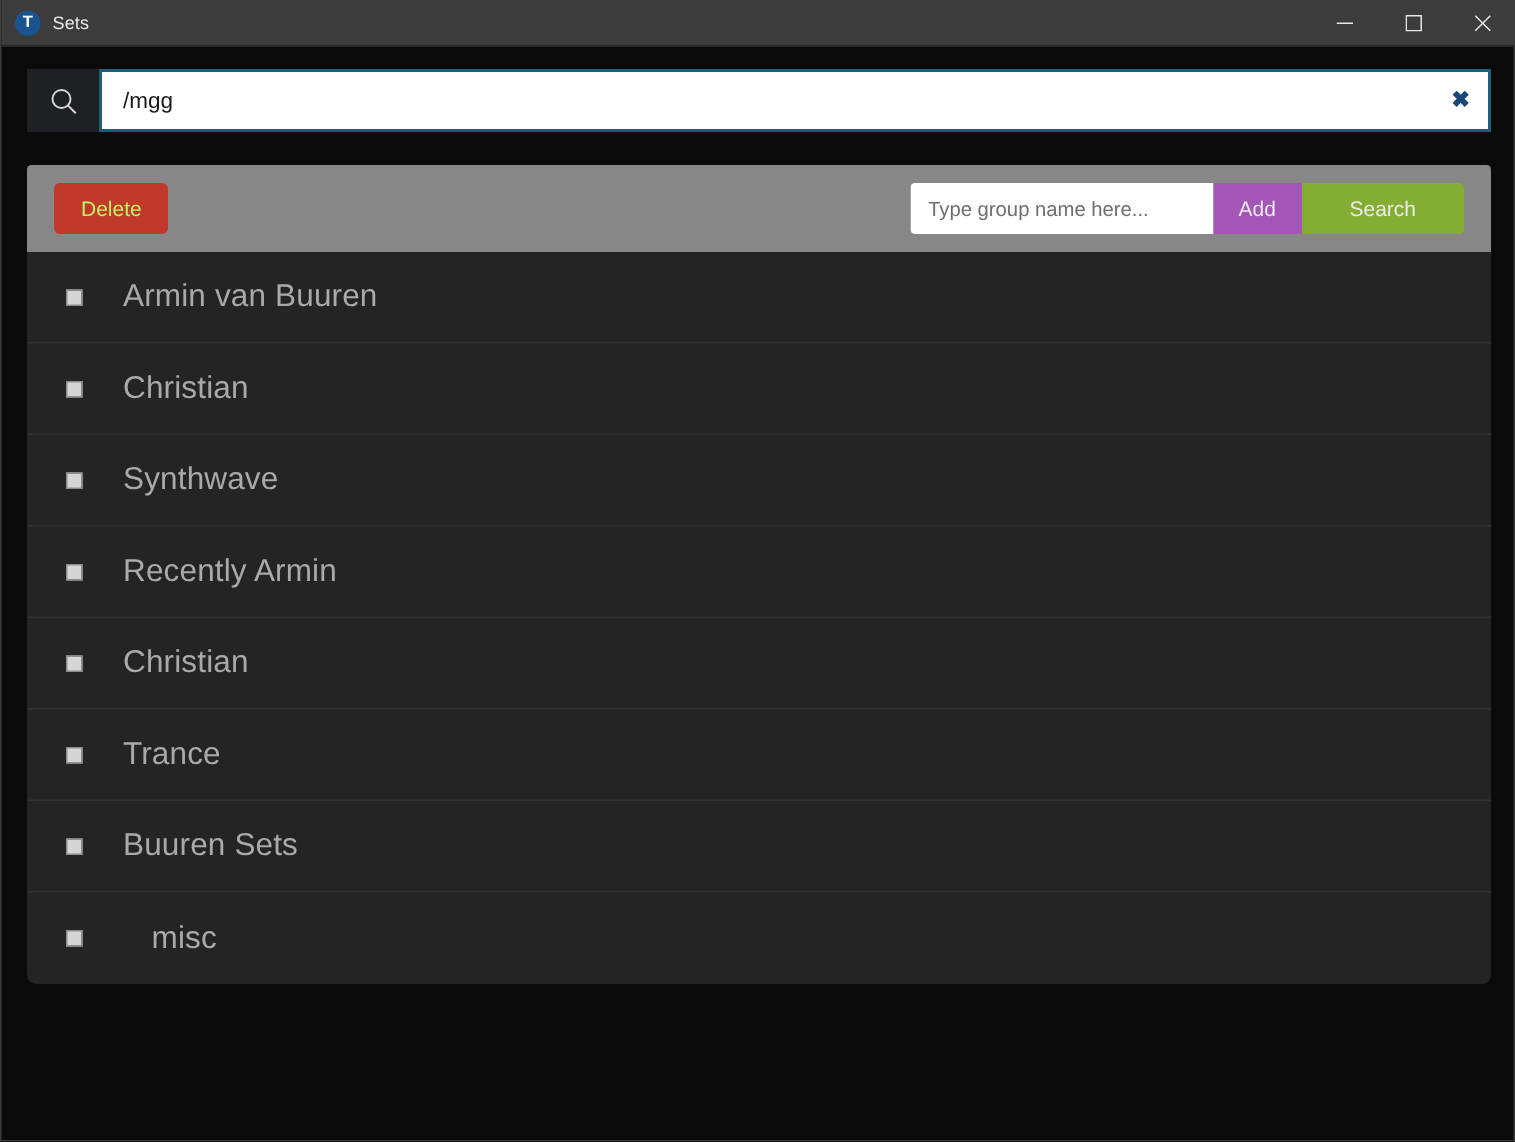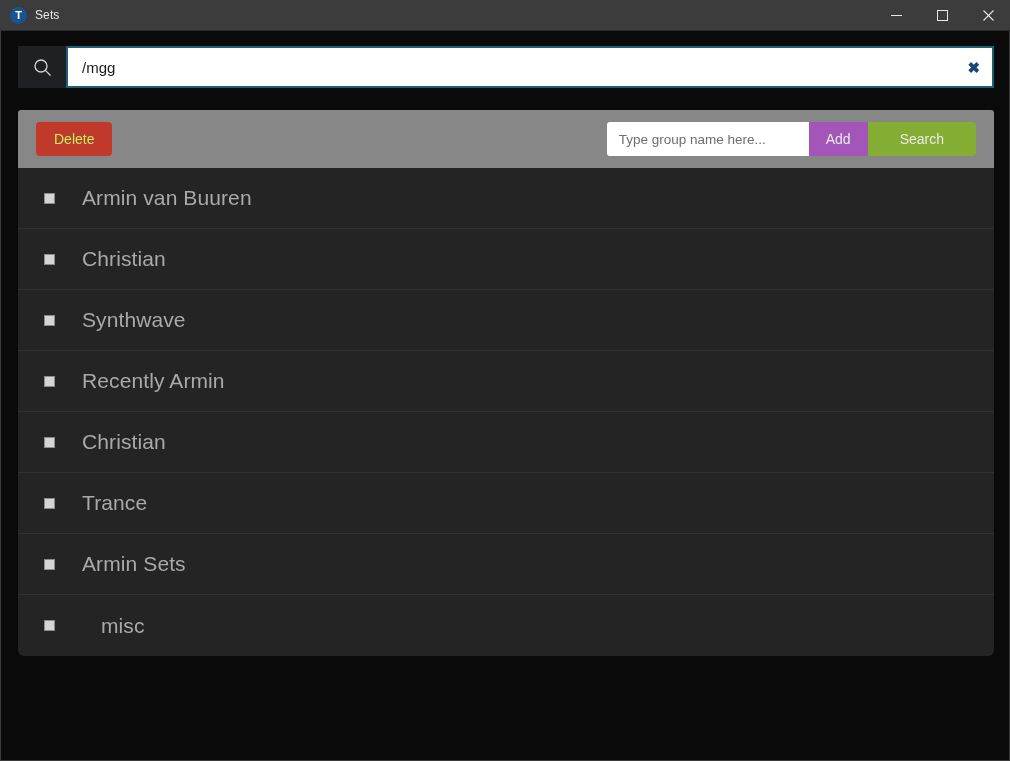--- a/index.html
+++ b/index.html
@@ -287,21 +287,21 @@
         <div class="list-row">
           <div class="row-checkbox"></div>
           <div class="row-label">Christian</div>
         </div>
         <div class="list-row">
           <div class="row-checkbox"></div>
           <div class="row-label">Trance</div>
         </div>
         <div class="list-row">
           <div class="row-checkbox"></div>
-          <div class="row-label">Armin Sets</div>
+          <div class="row-label">Buuren Sets</div>
         </div>
         <div class="list-row">
           <div class="row-checkbox"></div>
           <div class="row-label">misc</div>
         </div>
       </div>
 
   </div>
 
 </div>

